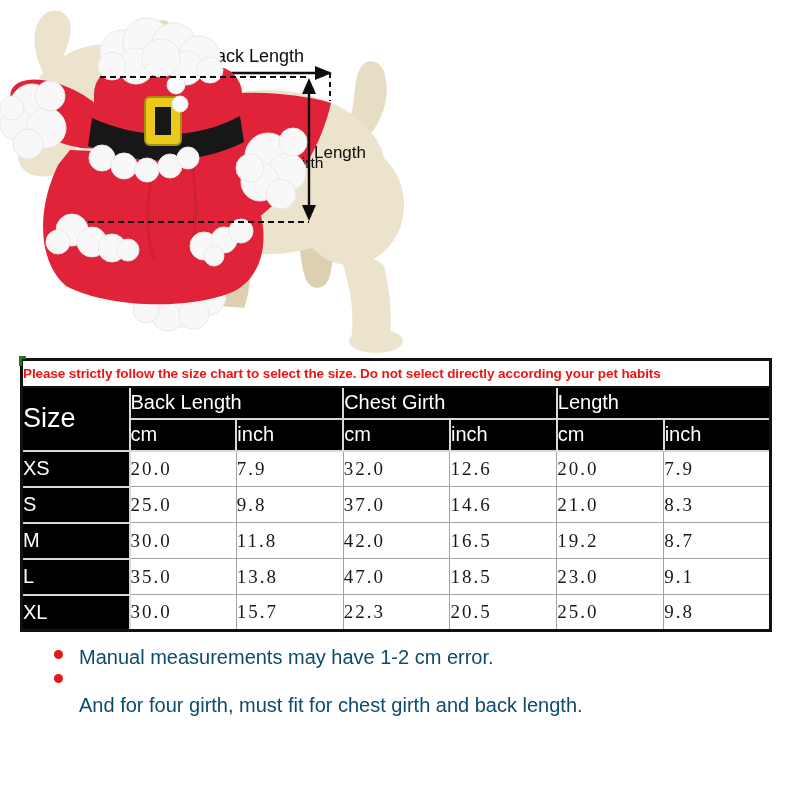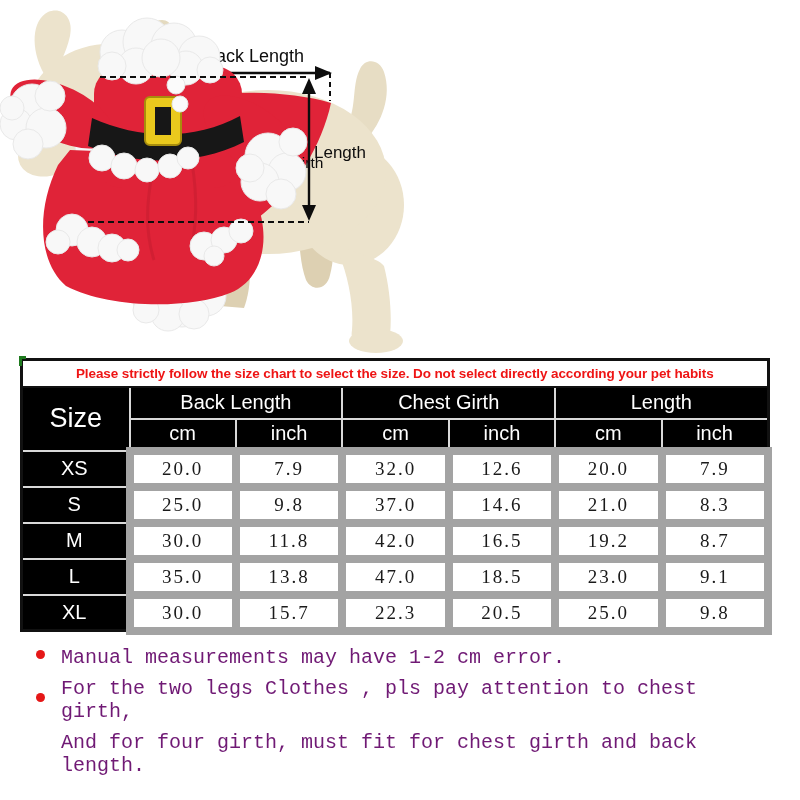--- a/index.html
+++ b/index.html
@@ -22,21 +22,20 @@
   .size-table {
     position: absolute;
     left: 20px; top: 358px;
     width: 752px;
     border-collapse: collapse;
     border: 3px solid #111111;
     table-layout: fixed;
   }
   .size-table col.c-size { width: 108px; }
   .size-table td {
-    text-align: center;
     vertical-align: middle;
     overflow: hidden;
   }
   .size-table td.warning {
     background: #ffffff;
     color: #ee1414;
     border: 2px solid #111111;
     height: 27px;
     font-size: 13.5px;
     font-weight: 700;
@@ -47,42 +46,42 @@
     background: #000000;
     color: #ffffff;
     border: 2px solid #d9d9d9;
     font-size: 20px;
     height: 32px;
   }
   .size-table td.size-head { font-size: 27px; }
   .size-table td.light {
     background: #ffffff;
     color: #1a1a1a;
-    border: 8px solid #a3a3a3;
+    border: 1px solid #a3a3a3;
     font-family: "Liberation Serif", serif;
     font-size: 19px;
     letter-spacing: 2px;
     height: 36px;
   }
   .corner-mark {
     position: absolute;
     left: 19px; top: 356px;
     width: 7px; height: 10px;
     border-left: 3px solid #1e7a1e;
     border-top: 3px solid #1e7a1e;
     z-index: 2;
   }
 
   
   .notes {
     position: absolute;
-    left: 36px; top: 646px;
+    left: 54px; top: 646px;
     width: 744px;
-    font-family: Liberation Mono, monospace;
-    color: #701a75;
+    font-family: Liberation Sans, sans-serif;
+    color: #0c4a6e;
     font-size: 20px;
   }
   .note-line {
     display: flex;
     align-items: baseline;
     margin-bottom: 8px;
     line-height: 23px;
   }
   .note-dot {
     flex: 0 0 auto;
@@ -342,21 +341,20 @@
     </tbody>
   </table>
 
   <div class="notes">
     <div class="note-line">
       <span class="note-dot"></span>
       <span>Manual measurements may have 1-2 cm error.</span>
     </div>
     <div class="note-line">
       <span class="note-dot"></span>
-      <span>For the two legs Clothes , pls pay attention to chest girth,</span>
     </div>
     <div class="note-line no-dot">
       <span class="note-dot"></span>
       <span>And for four girth, must fit for chest girth and back length.</span>
     </div>
   </div>
 
 </div>
 
 </body></html>

